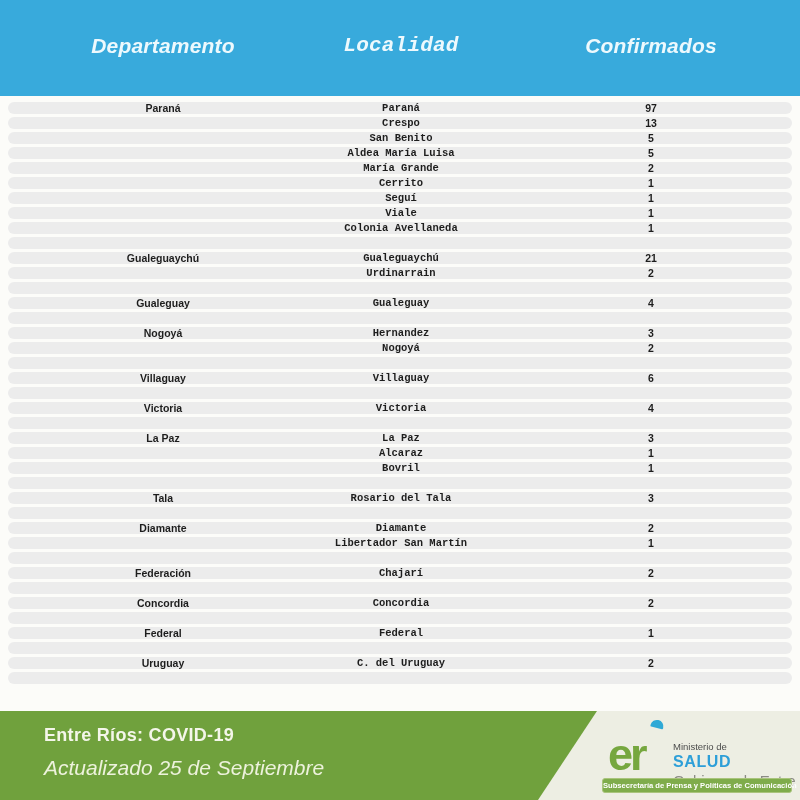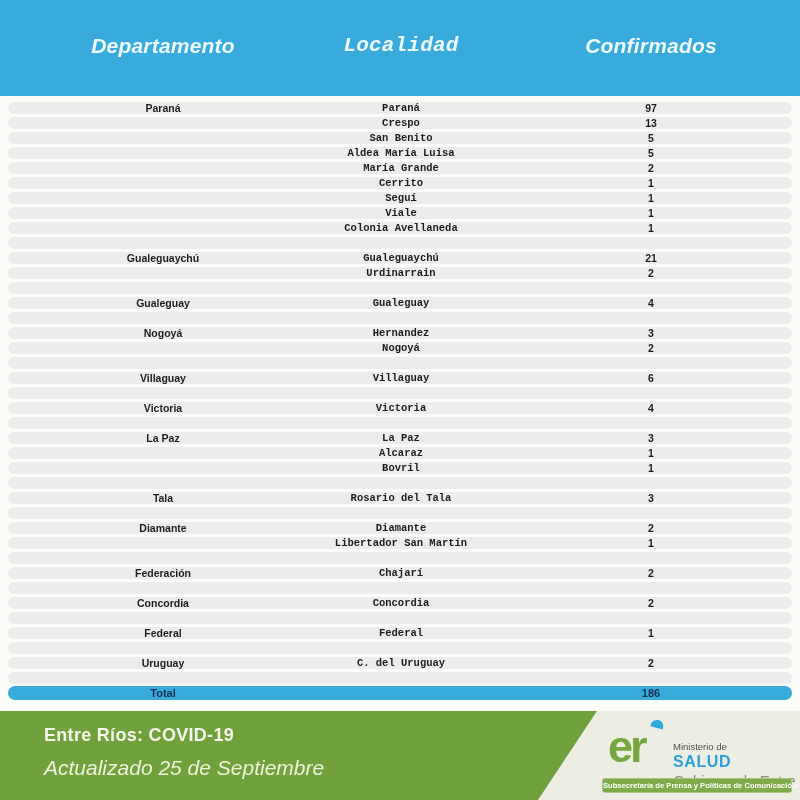--- a/index.html
+++ b/index.html
@@ -60,21 +60,21 @@
     position:absolute;left:44px;top:45px;
     font-size:21px;font-style:italic;color:#EDF2DC;white-space:nowrap;
   }
   .footer-panel{
     position:absolute;top:0;left:0;width:800px;height:89px;
     background:var(--beige);
     clip-path:polygon(597px 0,800px 0,800px 100%,538px 100%);
   }
   .er-logo{position:absolute;left:608px;top:2px;width:64px;height:60px;}
   .er-text{
-    position:absolute;left:0;top:5px;
+    position:absolute;left:0;top:13px;
     font-size:45px;font-weight:bold;letter-spacing:-3px;
     color:var(--logo-green);line-height:58px;
   }
   .er-dot{
     position:absolute;left:43px;top:7px;width:13px;height:8px;
     background:var(--logo-blue);border-radius:7px 7px 1px 1px;
     transform:rotate(14deg);
   }
   .ministry-text{position:absolute;left:673px;top:30px;line-height:1.2;white-space:nowrap;}
   .ministry-line1{font-size:9.5px;color:#4C4C4C;}
@@ -328,25 +328,20 @@
       <span class="cell c-conf">2</span>
     </div>
       <div class="row">
       <div class="pill"></div>
       <span class="cell c-dep"></span>
       <span class="cell c-loc"></span>
       <span class="cell c-conf"></span>
     </div>
     </div>
 
-  <div class="total-row">
-    <div class="total-pill"></div>
-    <span class="cell c-dep">Total</span>
-    <span class="cell c-conf">186</span>
-  </div>
 
   <div class="footer">
     <div class="footer-title">Entre Ríos: COVID-19</div>
     <div class="footer-updated">Actualizado 25 de Septiembre</div>
 
     <div class="footer-panel">
       <div class="er-logo">
         <span class="er-text">er</span>
         <span class="er-dot"></span>
       </div>

